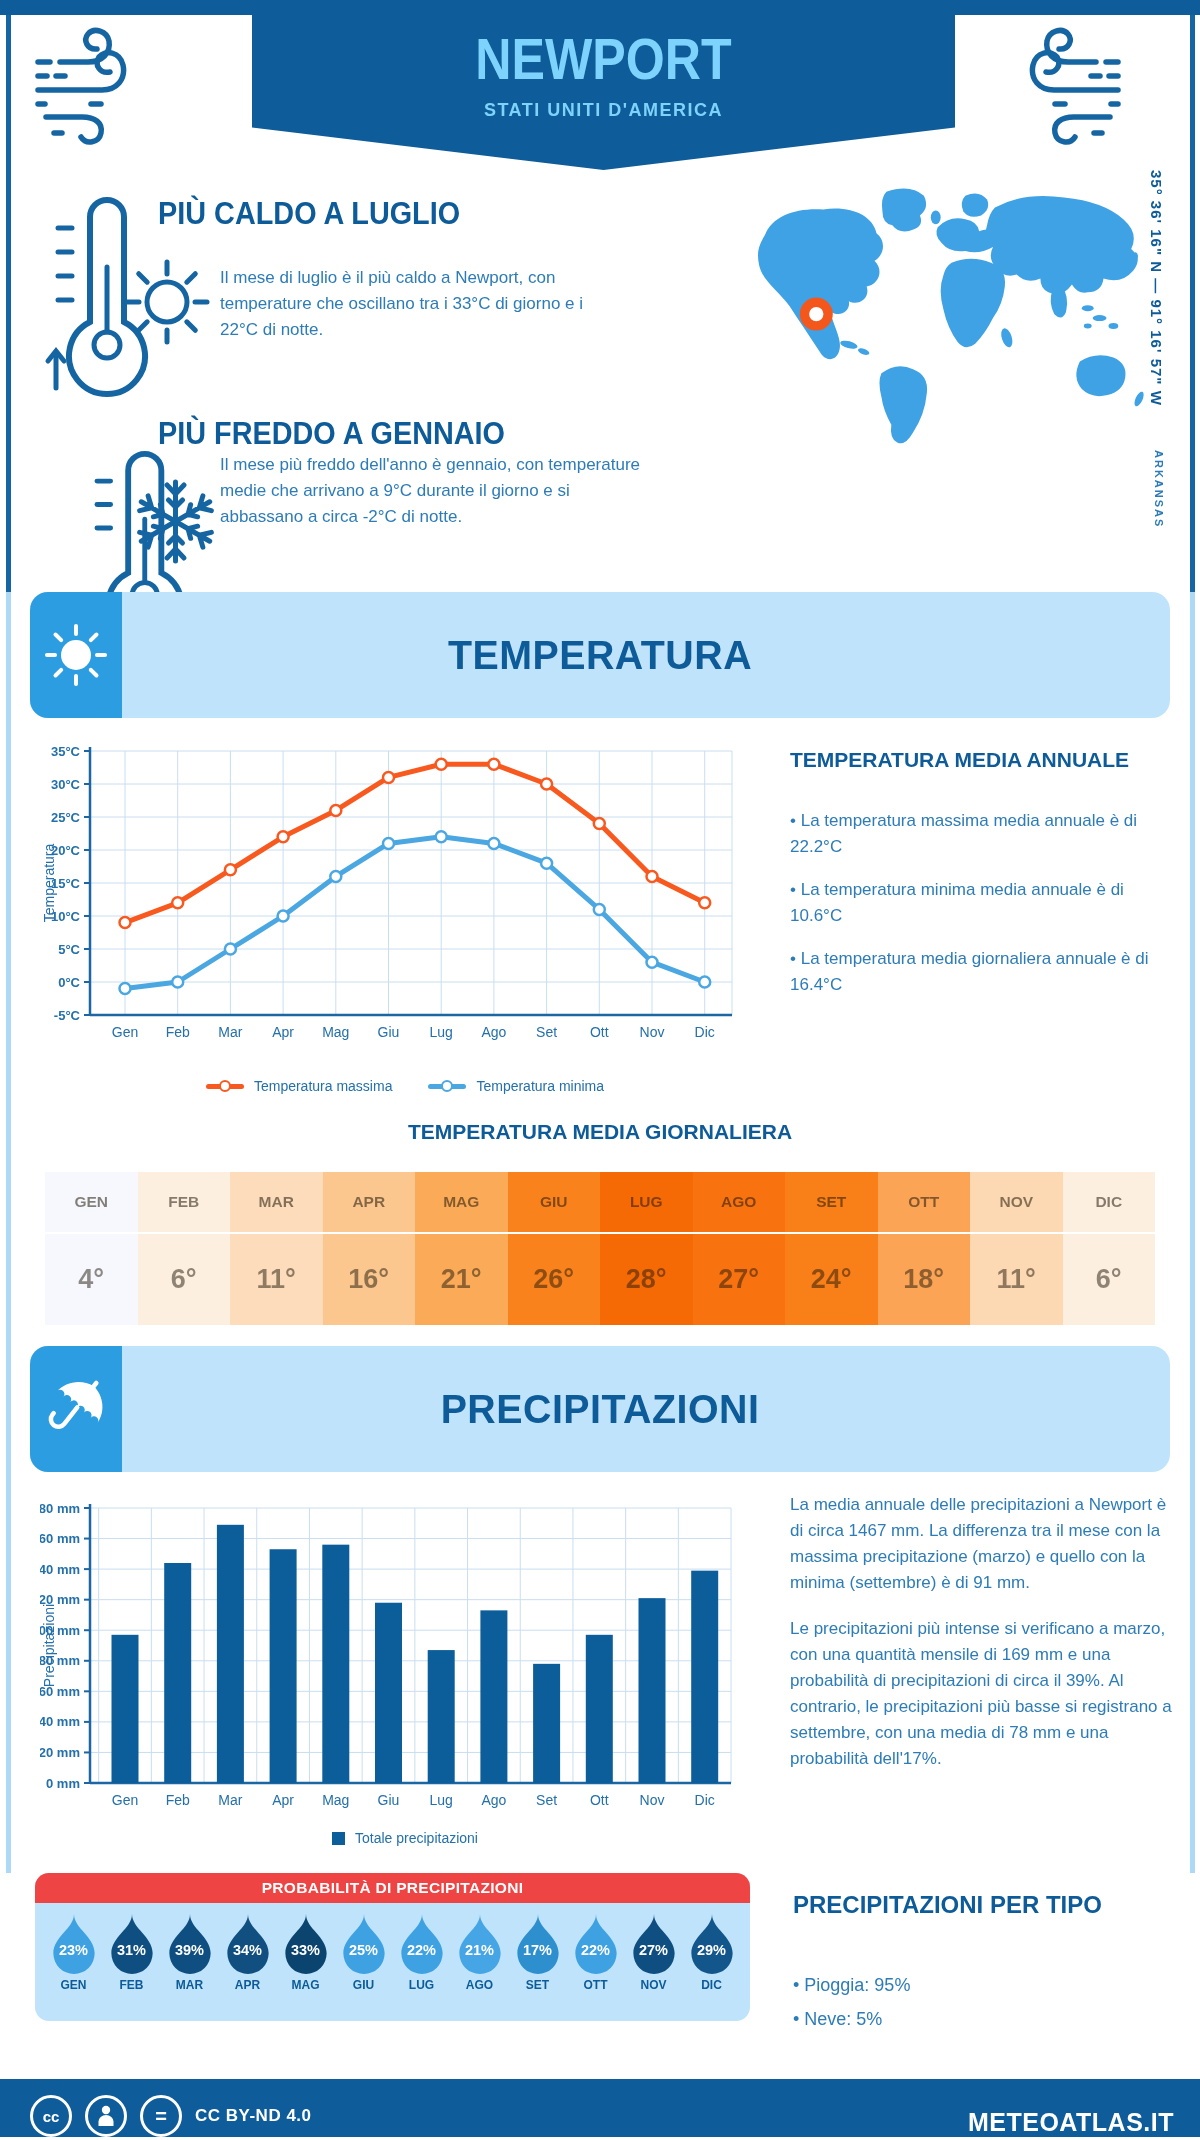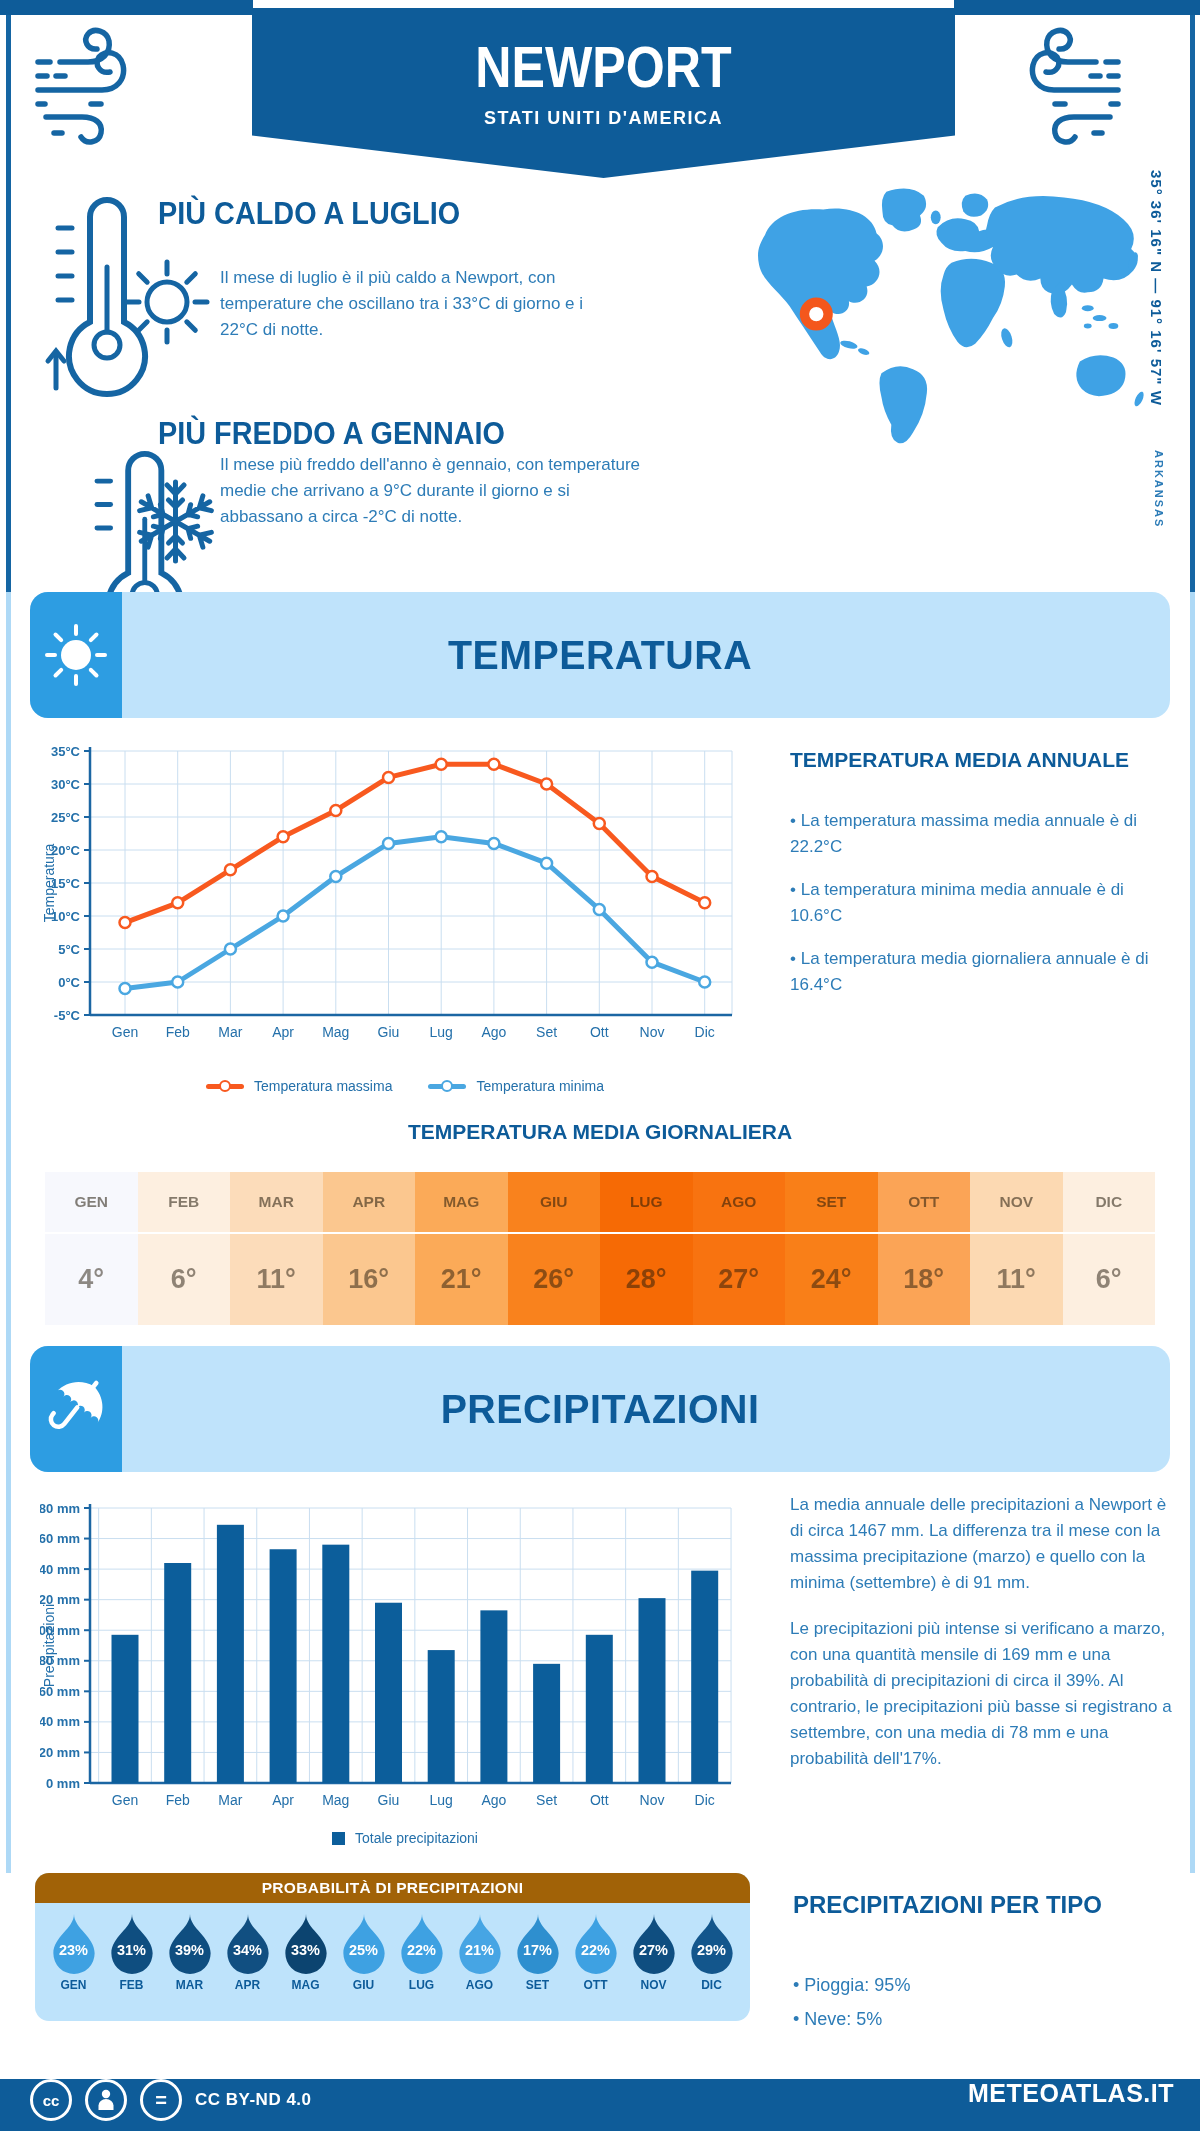--- a/index.html
+++ b/index.html
@@ -1,22 +1,22 @@
 <!DOCTYPE html>
 <html><head>
 <meta charset="utf-8">
 <style>
   html,body{margin:0;padding:0;background:#fff;}
   #page{position:relative;width:1200px;height:2140px;background:#fff;overflow:hidden;
         font-family:"Liberation Sans",sans-serif;}
   .abs{position:absolute;}
   
   .top-strip{position:absolute;top:0;height:15px;background:#0e5c99;}
-  .banner{position:absolute;left:252px;top:8px;width:703px;height:170px;background:#0e5c99;
-          clip-path:polygon(0 0,100% 0,100% 75%,50% 100%,0 75%);text-align:center;color:#ffffff;}
+  .banner{position:absolute;left:252px;top:0;width:703px;height:170px;background:#0e5c99;
+          clip-path:polygon(0 0,100% 0,100% 75%,50% 100%,0 75%);text-align:center;color:#7dd3fc;}
   .banner h1{margin:26px 0 0 0;font-size:57px;letter-spacing:0px;transform:scaleX(.88);}
   .banner .sub{margin-top:8px;font-size:18px;letter-spacing:1.5px;font-weight:600;}
   .sideline{position:absolute;width:5px;}
   .dark-line{background:#1565a3;}
   .light-line{background:#aed9f6;}
   
   .sec-heading{position:absolute;font-size:31px;font-weight:700;color:#0d5b99;transform:scaleX(.93);transform-origin:left;white-space:nowrap;}
   .body-text{position:absolute;font-size:17px;line-height:26px;color:#2d7cb7;}
   .coords{position:absolute;writing-mode:vertical-rl;display:flex;gap:6px;color:#0d5b99;}
   .coords .c1{font-size:15px;font-weight:700;letter-spacing:1px;white-space:nowrap;}
@@ -41,30 +41,30 @@
   .legend .sq{width:13px;height:13px;}
   
   .tbl{position:absolute;left:45px;top:1172px;width:1110px;display:flex;}
   .tbl .col{flex:1;}
   .tbl .m{height:60px;display:flex;align-items:center;justify-content:center;font-size:15.5px;font-weight:700;
           color:rgba(33,23,10,.55);border-bottom:2px solid #fff;}
   .tbl .v{height:91px;display:flex;align-items:center;justify-content:center;font-size:27px;font-weight:700;
           color:rgba(33,23,10,.5);}
   
   .prob{position:absolute;left:35px;top:1873px;width:715px;height:148px;background:#bee3fb;border-radius:14px;}
-  .prob .ph{height:30px;background:#a16207;border-radius:14px 14px 0 0;display:flex;align-items:center;justify-content:center;
+  .prob .ph{height:30px;background:#ef4444;border-radius:14px 14px 0 0;display:flex;align-items:center;justify-content:center;
             color:#fff;font-size:15.5px;font-weight:700;letter-spacing:.3px;}
   .drops{display:flex;justify-content:space-between;padding:9px 12px 0 12px;}
   .drop-cell{position:relative;width:53px;text-align:center;}
   .drop-pct{position:absolute;left:0;top:30px;width:100%;font-size:14.5px;font-weight:700;color:#fff;}
   .drop-month{margin-top:2px;font-size:12px;font-weight:700;color:#0d5b99;}
   .bytype-items{position:absolute;font-size:18px;line-height:34px;color:#2d7cb7;}
   .bytype-items div::before{content:"• ";}
   
-  .footer{position:absolute;left:0;top:2079px;width:1200px;height:52px;background:#0e5c99;display:flex;align-items:flex-start;}
+  .footer{position:absolute;left:0;top:2079px;width:1200px;height:58px;background:#0e5c99;display:flex;align-items:flex-end;}
   .cc-wrap{display:flex;align-items:center;gap:13px;margin-left:30px;}
   .cc-circle{width:36px;height:36px;border:3px solid #fff;border-radius:50%;display:flex;align-items:center;justify-content:center;
              color:#fff;font-weight:700;}
   .lic{color:#fff;font-size:17px;font-weight:700;letter-spacing:.5px;}
   .site{position:absolute;right:26px;color:#fff;font-size:25px;font-weight:700;letter-spacing:.5px;}
   svg{display:block;}
 </style>
 </head>
 <body>
 

